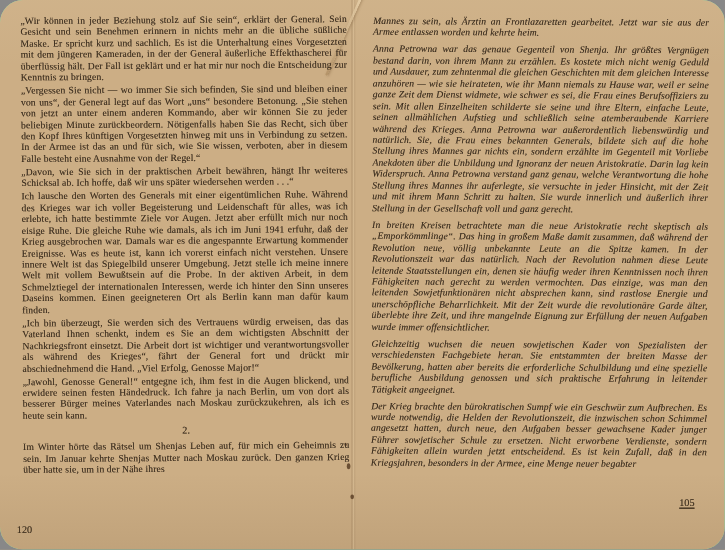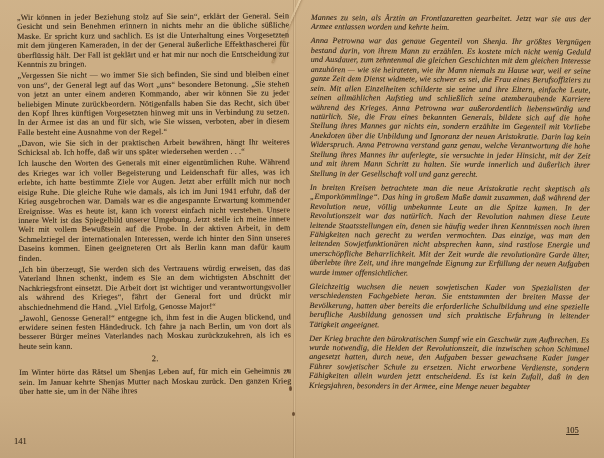--- a/index.html
+++ b/index.html
@@ -13,20 +13,21 @@
     height: 458px;
     overflow: hidden;
     background:
       radial-gradient(ellipse at 50% 42%, rgba(255,240,210,0.10) 0%, rgba(0,0,0,0) 55%, rgba(110,75,38,0.18) 100%),
       linear-gradient(90deg,
         #d1a97c 0%, #d2b48c 2.5%, #cbae85 20%, #ccaf86 44%,
         #bb9d74 48.2%, #a88b63 49.6%, #b0926a 50.6%, #c3a57b 53.5%,
         #ccae85 60%, #cfb189 86%, #d6b astray 94%, #d6ad7e 100%);
     background-color: #86efac;
     font-family: "Liberation Serif", "DejaVu Serif", serif;
+    border-radius: 19px;
   }
   
   .paper {
     position: absolute;
     inset: 0;
     background:
       radial-gradient(ellipse at 50% 42%, rgba(255,242,214,0.10) 0%, rgba(0,0,0,0) 55%, rgba(105,70,35,0.20) 100%),
       linear-gradient(90deg,
         #d0a878 0%, #d3b38a 3%, #ccae85 22%, #cbad84 44%,
         #bb9d74 48.2%, #a98b62 49.7%, #b2946b 50.8%, #c3a57b 54%,
@@ -86,21 +87,21 @@
     margin: 4px 0 3.5px 0;
     font-size: 8.5px;
   }
   .page-number {
     position: absolute;
     font-size: 8.5px;
     color: #40311f;
     text-shadow: 0 0 0.4px rgba(60,46,31,0.5);
   }
   .page-number-left  { left: 14px;  top: 436px; }
-  .page-number-right { left: 566px; top: 425px; text-decoration: underline; }
+  .page-number-right { left: 566px; top: 414px; text-decoration: underline; }
 </style>
 </head>
 <body>
 
 <div class="spread">
   <div class="paper"></div>
   <div class="paper-tint"></div>
   <div class="gutter-crease"></div>
   <div class="fold-crease"></div>
 
@@ -124,15 +125,15 @@
   <div class="page page-right">
     <div class="page-text">
         <p class="para">Mannes zu sein, als Ärztin an Frontlazaretten gearbeitet. Jetzt war sie aus der Armee entlassen worden und kehrte heim.</p>
         <p class="para">Anna Petrowna war das genaue Gegenteil von Shenja. Ihr größtes Vergnügen bestand darin, von ihrem Mann zu erzählen. Es kostete mich nicht wenig Geduld und Ausdauer, zum zehntenmal die gleichen Geschichten mit dem gleichen Interesse anzuhören — wie sie heirateten, wie ihr Mann niemals zu Hause war, weil er seine ganze Zeit dem Dienst widmete, wie schwer es sei, die Frau eines Berufsoffiziers zu sein. Mit allen Einzelheiten schilderte sie seine und ihre Eltern, einfache Leute, seinen allmählichen Aufstieg und schließlich seine atemberaubende Karriere während des Krieges. Anna Petrowna war außerordentlich liebenswürdig und natürlich. Sie, die Frau eines bekannten Generals, bildete sich auf die hohe Stellung ihres Mannes gar nichts ein, sondern erzählte im Gegenteil mit Vorliebe Anekdoten über die Unbildung und Ignoranz der neuen Aristokratie. Darin lag kein Widerspruch. Anna Petrowna verstand ganz genau, welche Verantwortung die hohe Stellung ihres Mannes ihr auferlegte, sie versuchte in jeder Hinsicht, mit der Zeit und mit ihrem Mann Schritt zu halten. Sie wurde innerlich und äußerlich ihrer Stellung in der Gesellschaft voll und ganz gerecht.</p>
         <p class="para">In breiten Kreisen betrachtete man die neue Aristokratie recht skeptisch als „Emporkömmlinge“. Das hing in großem Maße damit zusammen, daß während der Revolution neue, völlig unbekannte Leute an die Spitze kamen. In der Revolutionszeit war das natürlich. Nach der Revolution nahmen diese Leute leitende Staatsstellungen ein, denen sie häufig weder ihren Kenntnissen noch ihren Fähigkeiten nach gerecht zu werden vermochten. Das einzige, was man den leitenden Sowjetfunktionären nicht absprechen kann, sind rastlose Energie und unerschöpfliche Beharrlichkeit. Mit der Zeit wurde die revolutionäre Garde älter, überlebte ihre Zeit, und ihre mangelnde Eignung zur Erfüllung der neuen Aufgaben wurde immer offensichtlicher.</p>
         <p class="para">Gleichzeitig wuchsen die neuen sowjetischen Kader von Spezialisten der verschiedensten Fachgebiete heran. Sie entstammten der breiten Masse der Bevölkerung, hatten aber bereits die erforderliche Schulbildung und eine spezielle berufliche Ausbildung genossen und sich praktische Erfahrung in leitender Tätigkeit angeeignet.</p>
         <p class="para">Der Krieg brachte den bürokratischen Sumpf wie ein Geschwür zum Aufbrechen. Es wurde notwendig, die Helden der Revolutionszeit, die inzwischen schon Schimmel angesetzt hatten, durch neue, den Aufgaben besser gewachsene Kader junger Führer sowjetischer Schule zu ersetzen. Nicht erworbene Verdienste, sondern Fähigkeiten allein wurden jetzt entscheidend. Es ist kein Zufall, daß in den Kriegsjahren, besonders in der Armee, eine Menge neuer begabter</p>
       </div>
   </div>
 
-  <div class="page-number page-number-left">141</div>
+  <div class="page-number page-number-left">120</div>
   <div class="page-number page-number-right">105</div>
 </div>
 
 </body></html>

